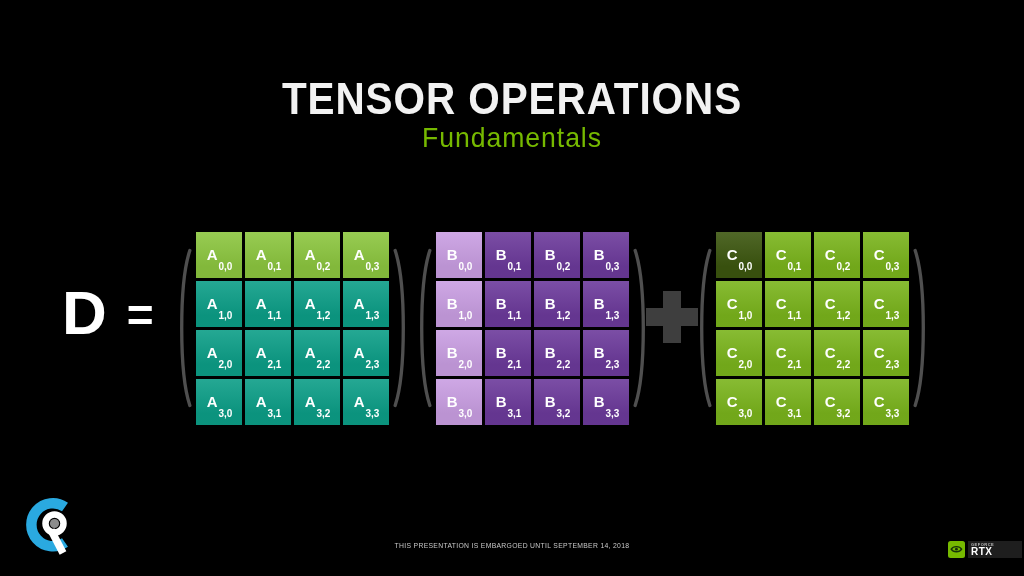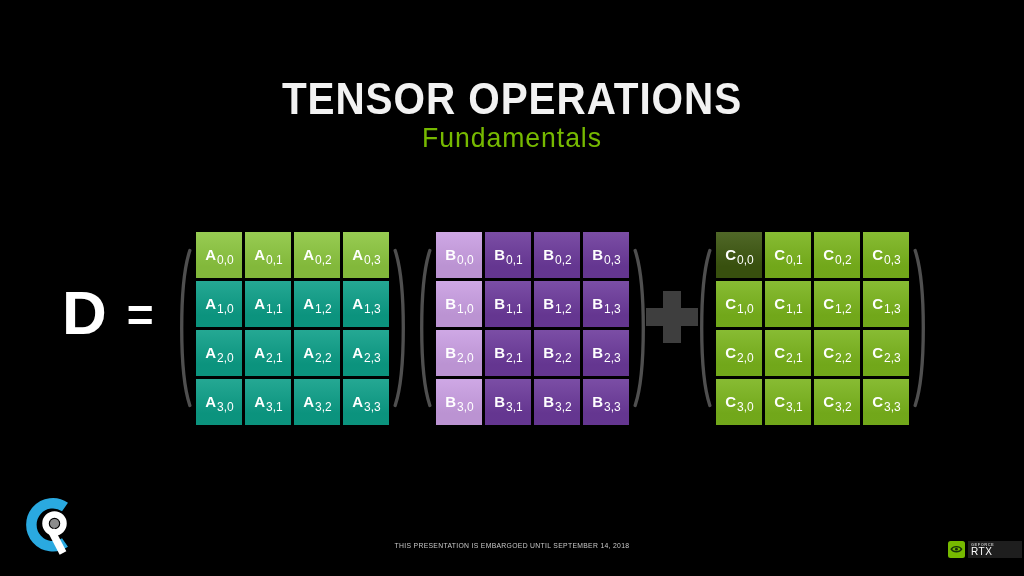--- a/index.html
+++ b/index.html
@@ -47,22 +47,22 @@
     grid-auto-rows:46px;
     gap:3px;
     background:#000;
   }
   .cell {
     display:flex; align-items:center; justify-content:center;
     color:#fff; font-weight:700; font-size:15px; line-height:1;
     background-image:linear-gradient(180deg, rgba(255,255,255,0.10), rgba(0,0,0,0.07) 75%);
   }
   .cell sub {
-    font-size:12px; font-weight:400;
-    vertical-align:baseline; position:relative; top:5px; left:1px;
+    font-size:10px; font-weight:700;
+    vertical-align:baseline; position:relative; top:12px; left:1px;
   }
 
   .paren svg { display:block; width:20px; height:196px; }
   .paren path { stroke:var(--paren-gray,#4f4f4f); stroke-width:4; fill:none; stroke-linecap:round; }
 
   
   .plus { position:absolute; left:644px; top:289px; width:56px; height:56px; }
   .plus path { fill:var(--plus-gray,#3e3e3e); }
 
   
@@ -92,21 +92,21 @@
     background:#1e1e1e; padding:1px 4px 1px 3px;
     display:flex; flex-direction:column; justify-content:center;
     height:15px;
   }
   .rtx-geforce {
     color:#b9b9b9; font-size:8px; font-weight:700; letter-spacing:1px;
     transform:scale(0.5); transform-origin:left center;
     height:4px; line-height:4px; white-space:nowrap;
   }
   .rtx-word {
-    color:#fff; font-size:10px; font-weight:400; letter-spacing:0.5px; line-height:10px;
+    color:#fff; font-size:10px; font-weight:700; letter-spacing:0.5px; line-height:10px;
   }
   .rtx-slash {
     width:2px; height:16px; background:#e8e8e8;
     transform:skewX(-20deg); margin-left:2px;
   }
 </style>
 </head>
 <body>
 
 <div class="stage">

